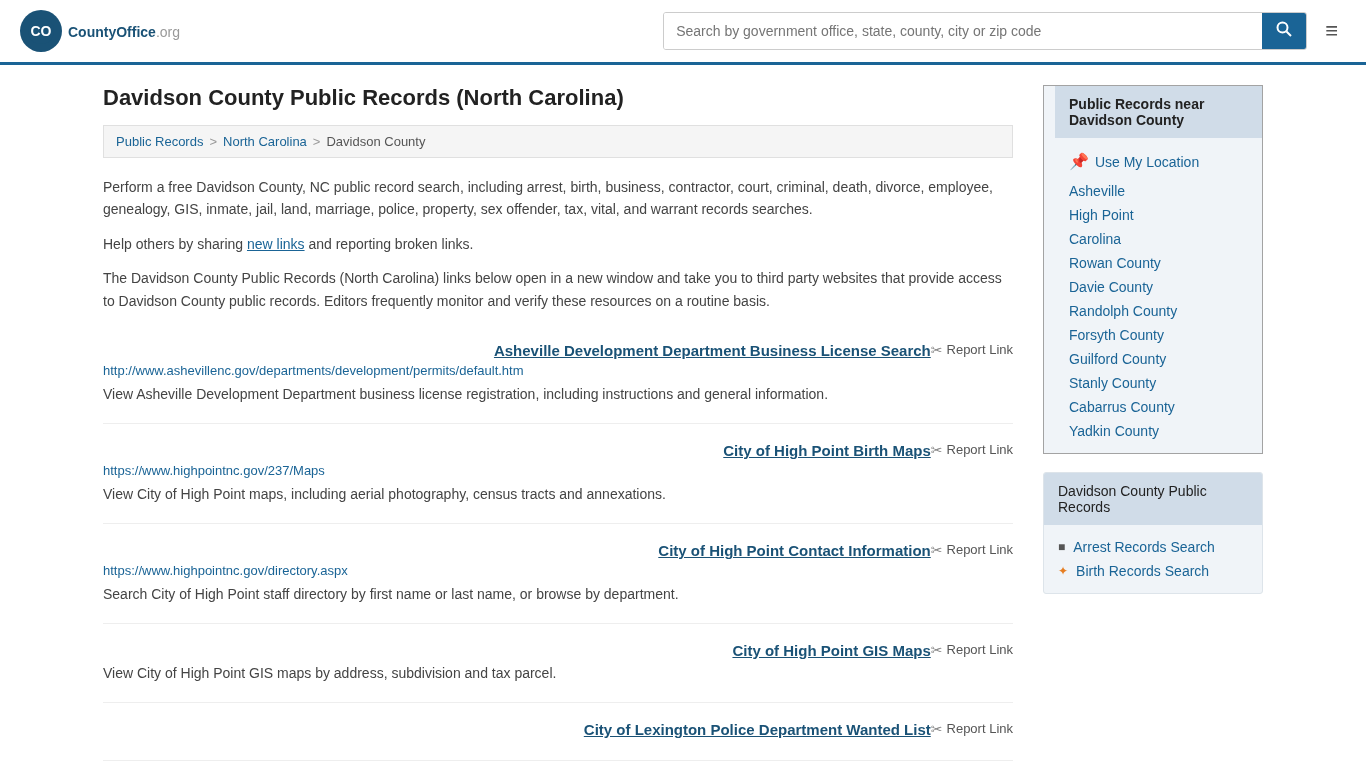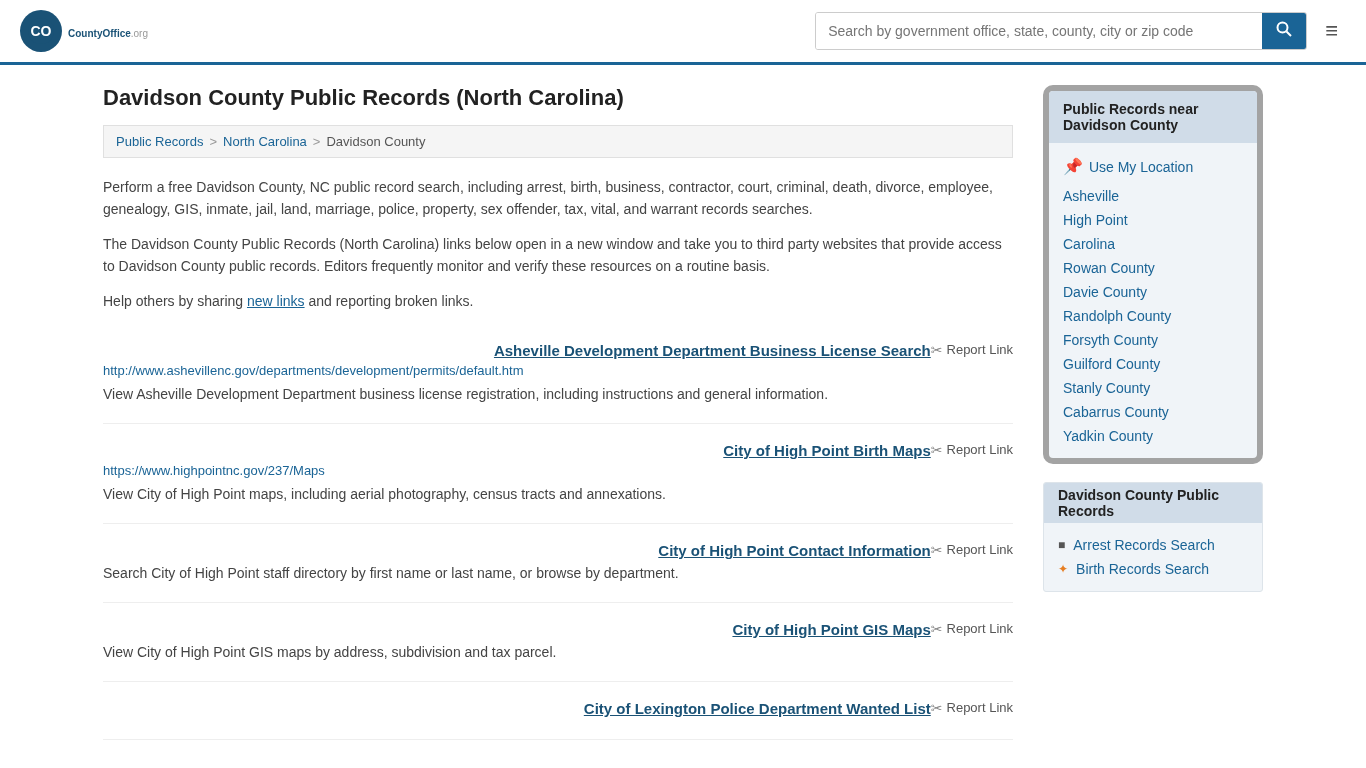--- a/index.html
+++ b/index.html
@@ -34,33 +34,33 @@
       text-align: center;
     }
     .logo-text {
       font-size: 18px;
       color: #1a5276;
       font-weight: bold;
     }
     .logo-text span {
       color: #999;
       font-weight: normal;
-      font-size: 10px;
+      font-size: 14px;
     }
     .header-right {
       display: flex;
       align-items: center;
       gap: 10px;
     }
     .search-bar {
       display: flex;
       border: 1px solid #ccc;
       border-radius: 3px;
       overflow: hidden;
-      width: 492px;
+      width: 644px;
     }
     .search-bar input {
       border: none;
       outline: none;
       padding: 8px 12px;
       font-size: 14px;
       width: 100%;
       color: #999;
     }
     .search-bar button {
@@ -166,24 +166,25 @@
     }
     .result-desc {
       font-size: 14px;
       color: #444;
       line-height: 1.5;
     }
 
     
     .sidebar-section {
       background: #f0f4f8;
-      border: 6px solid #a3a3a3;
-      border-radius: 10px;
+      border: 1px solid #a3a3a3;
+      border-radius: 0;
       margin-bottom: 18px;
       overflow: hidden;
+      padding-left: 11px;
     }
     .sidebar-section-title {
       background: #d0dce8;
       padding: 10px 14px;
       font-size: 14px;
       font-weight: bold;
       color: #222;
     }
     .sidebar-section-content {
       padding: 10px 14px;
@@ -209,23 +210,23 @@
     .location-pin { color: #c0392b; font-size: 16px; }
 
     .sidebar-records-section {
       background: #f0f4f8;
       border: 1px solid #dde4ea;
       border-radius: 3px;
       overflow: hidden;
     }
     .sidebar-records-title {
       background: #d0dce8;
-      padding: 4px 14px;
-      font-size: 14px;
-      font-weight: bold;
+      padding: 10px 14px;
+      font-size: 14px;
+      font-weight: normal;
       color: #222;
     }
     .sidebar-records-content {
       padding: 10px 14px;
     }
     .record-link {
       display: flex;
       align-items: center;
       gap: 8px;
       color: #1a6496;
@@ -272,26 +273,26 @@
 
     <div class="breadcrumb">
       <a href="#">Public Records</a>
       <span class="sep">&gt;</span>
       <a href="#">North Carolina</a>
       <span class="sep">&gt;</span>
       <span>Davidson County</span>
     </div>
 
     <p class="description">Perform a free Davidson County, NC public record search, including arrest, birth, business, contractor, court, criminal, death, divorce, employee, genealogy, GIS, inmate, jail, land, marriage, police, property, sex offender, tax, vital, and warrant records searches.</p>
-    <p class="description">The Davidson County Public Records (North Carolina) links below open in a new window and take you to third party websites that provide access to Davidson County public records. Editors frequently monitor and verify these resources on a routine basis.</p>
     <p class="description">
       <span>Help others by sharing</span>
       <a class="new-links">new links</a>
       <span>and reporting broken links.</span>
     </p>
+    <p class="description">The Davidson County Public Records (North Carolina) links below open in a new window and take you to third party websites that provide access to Davidson County public records. Editors frequently monitor and verify these resources on a routine basis.</p>
 
     <div>
 
       <div class="result-item">
         <div class="result-header">
           <span class="result-title">Asheville Development Department Business License Search</span>
           <span class="report-link">
             <span class="report-link-icon">✂</span>
             <span>Report Link</span>
           </span>
@@ -313,20 +314,21 @@
       </div>
 
       <div class="result-item">
         <div class="result-header">
           <span class="result-title">City of High Point Contact Information</span>
           <span class="report-link">
             <span class="report-link-icon">✂</span>
             <span>Report Link</span>
           </span>
         </div>
+        <div class="result-url">https://www.highpointnc.gov/directory.aspx</div>
         <div class="result-desc">Search City of High Point staff directory by first name or last name, or browse by department.</div>
       </div>
 
       <div class="result-item">
         <div class="result-header">
           <span class="result-title">City of High Point GIS Maps</span>
           <span class="report-link">
             <span class="report-link-icon">✂</span>
             <span>Report Link</span>
           </span>

